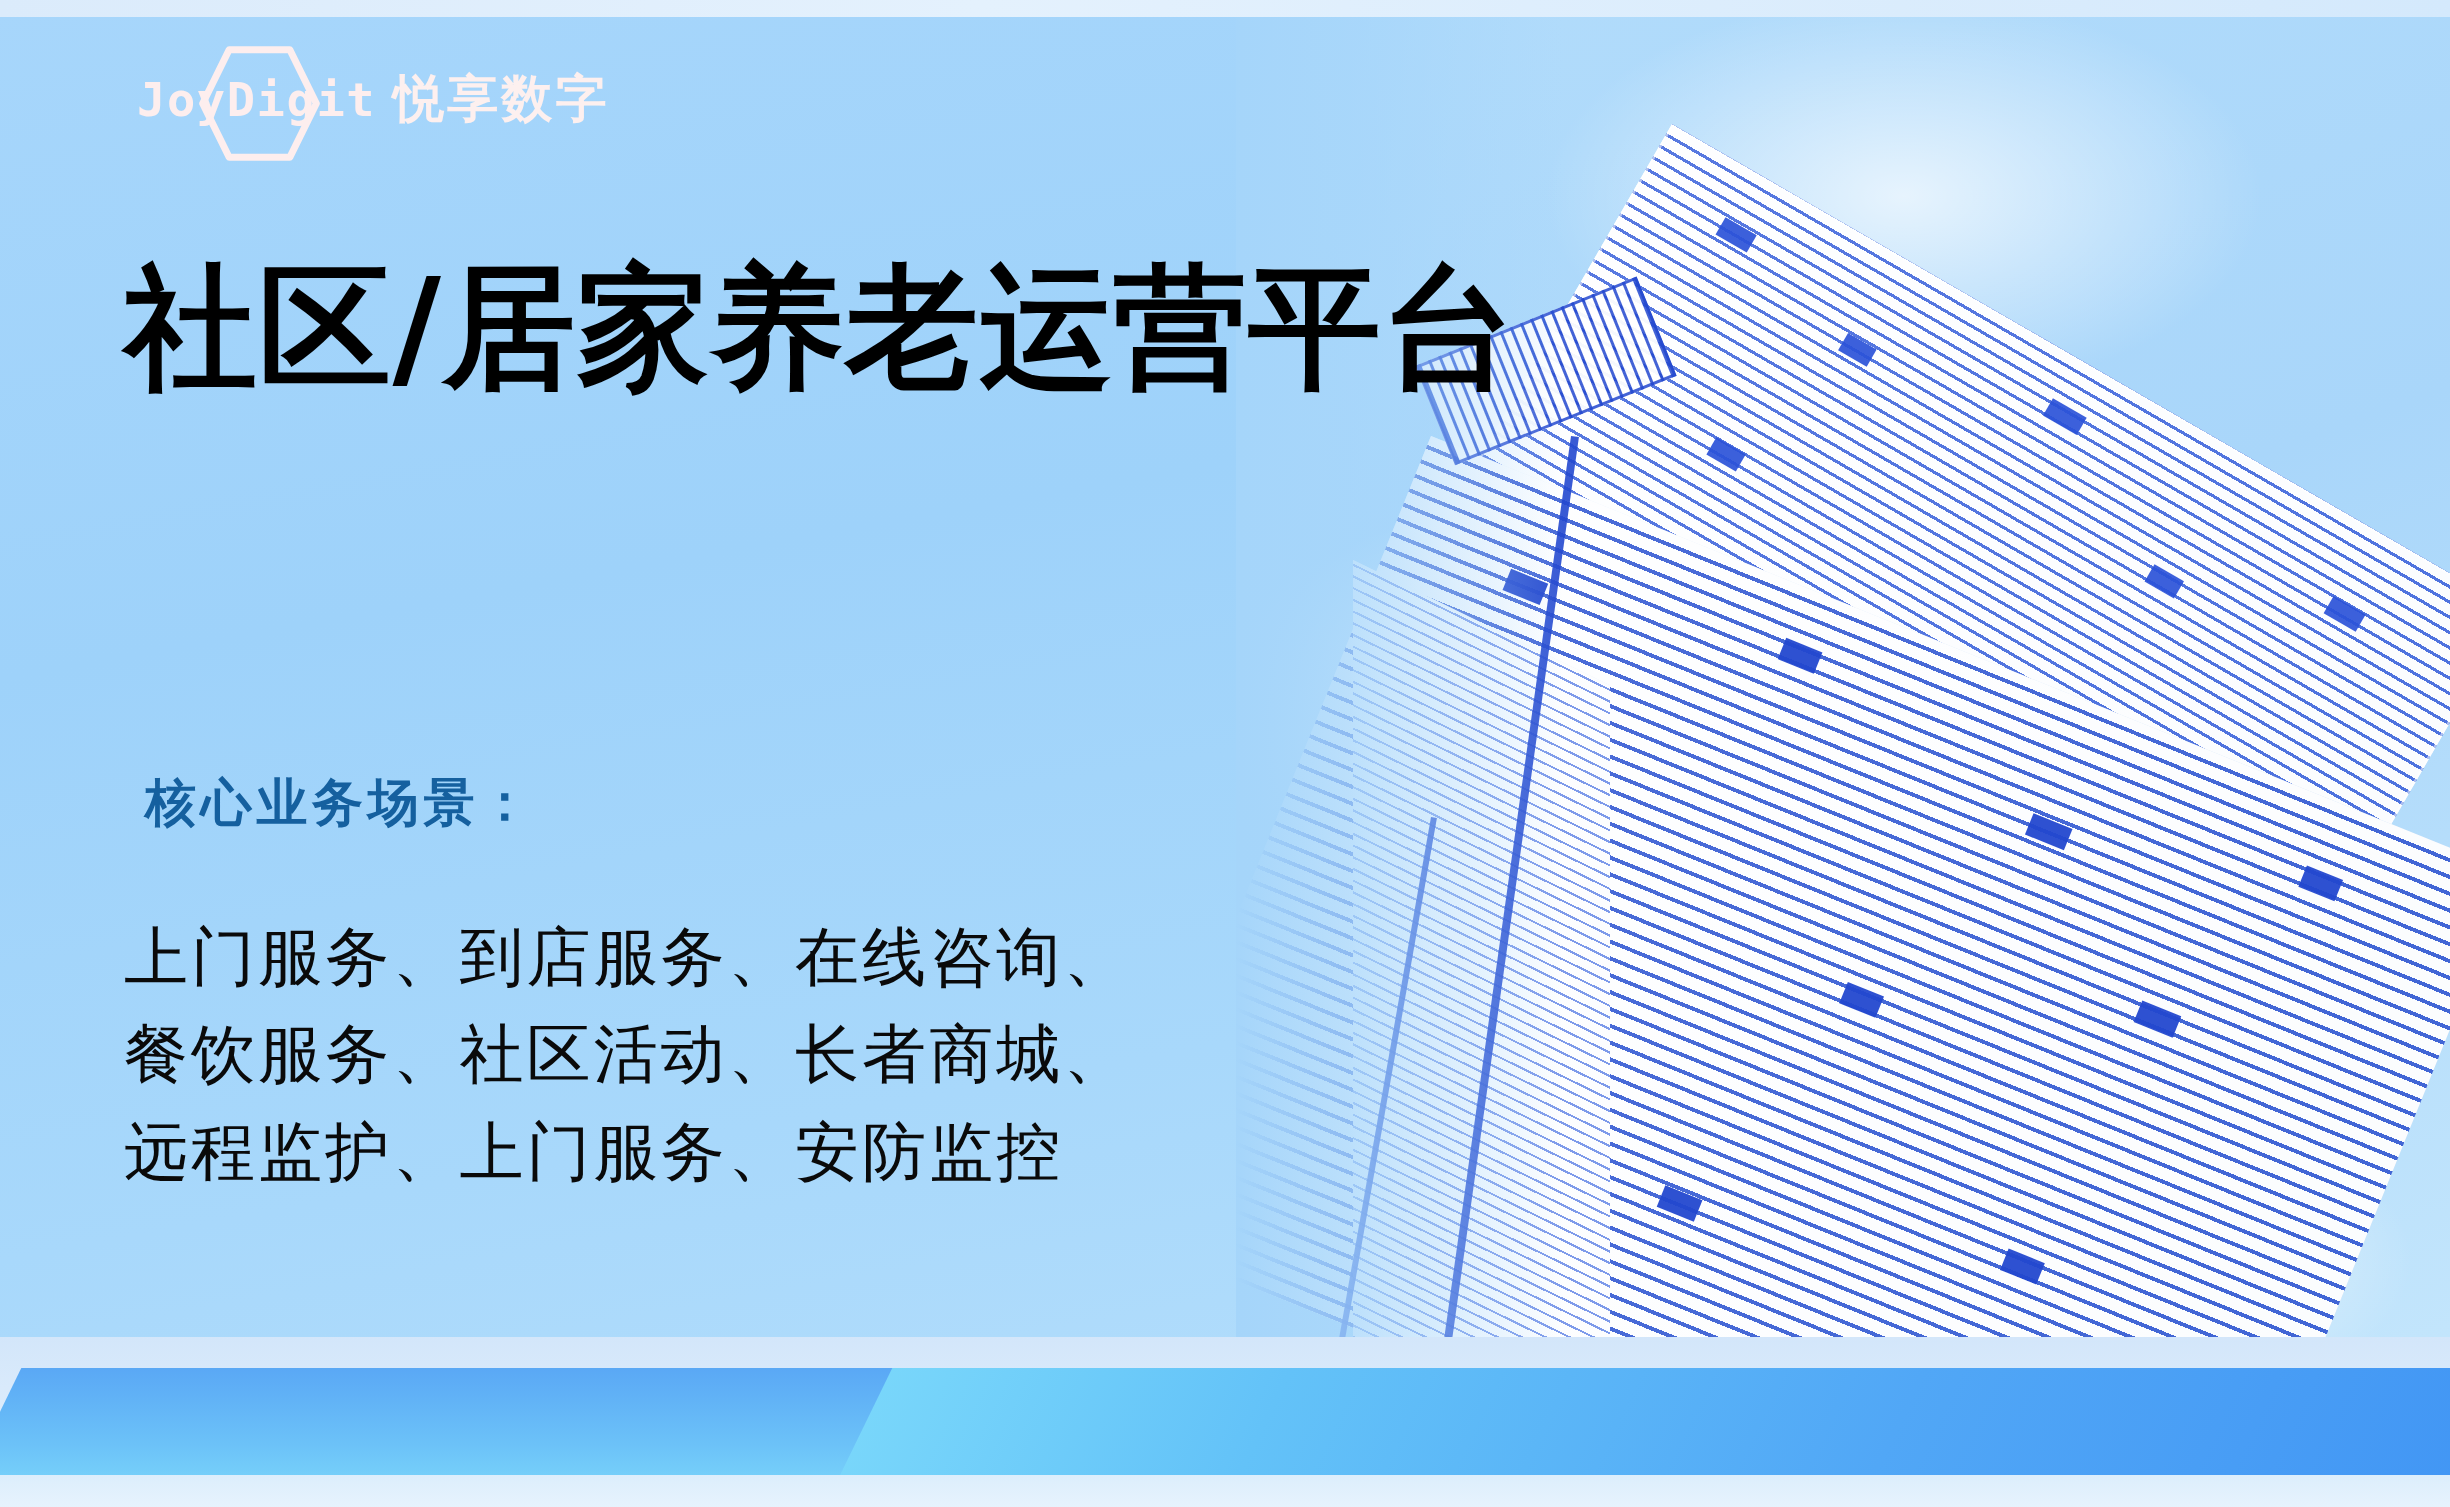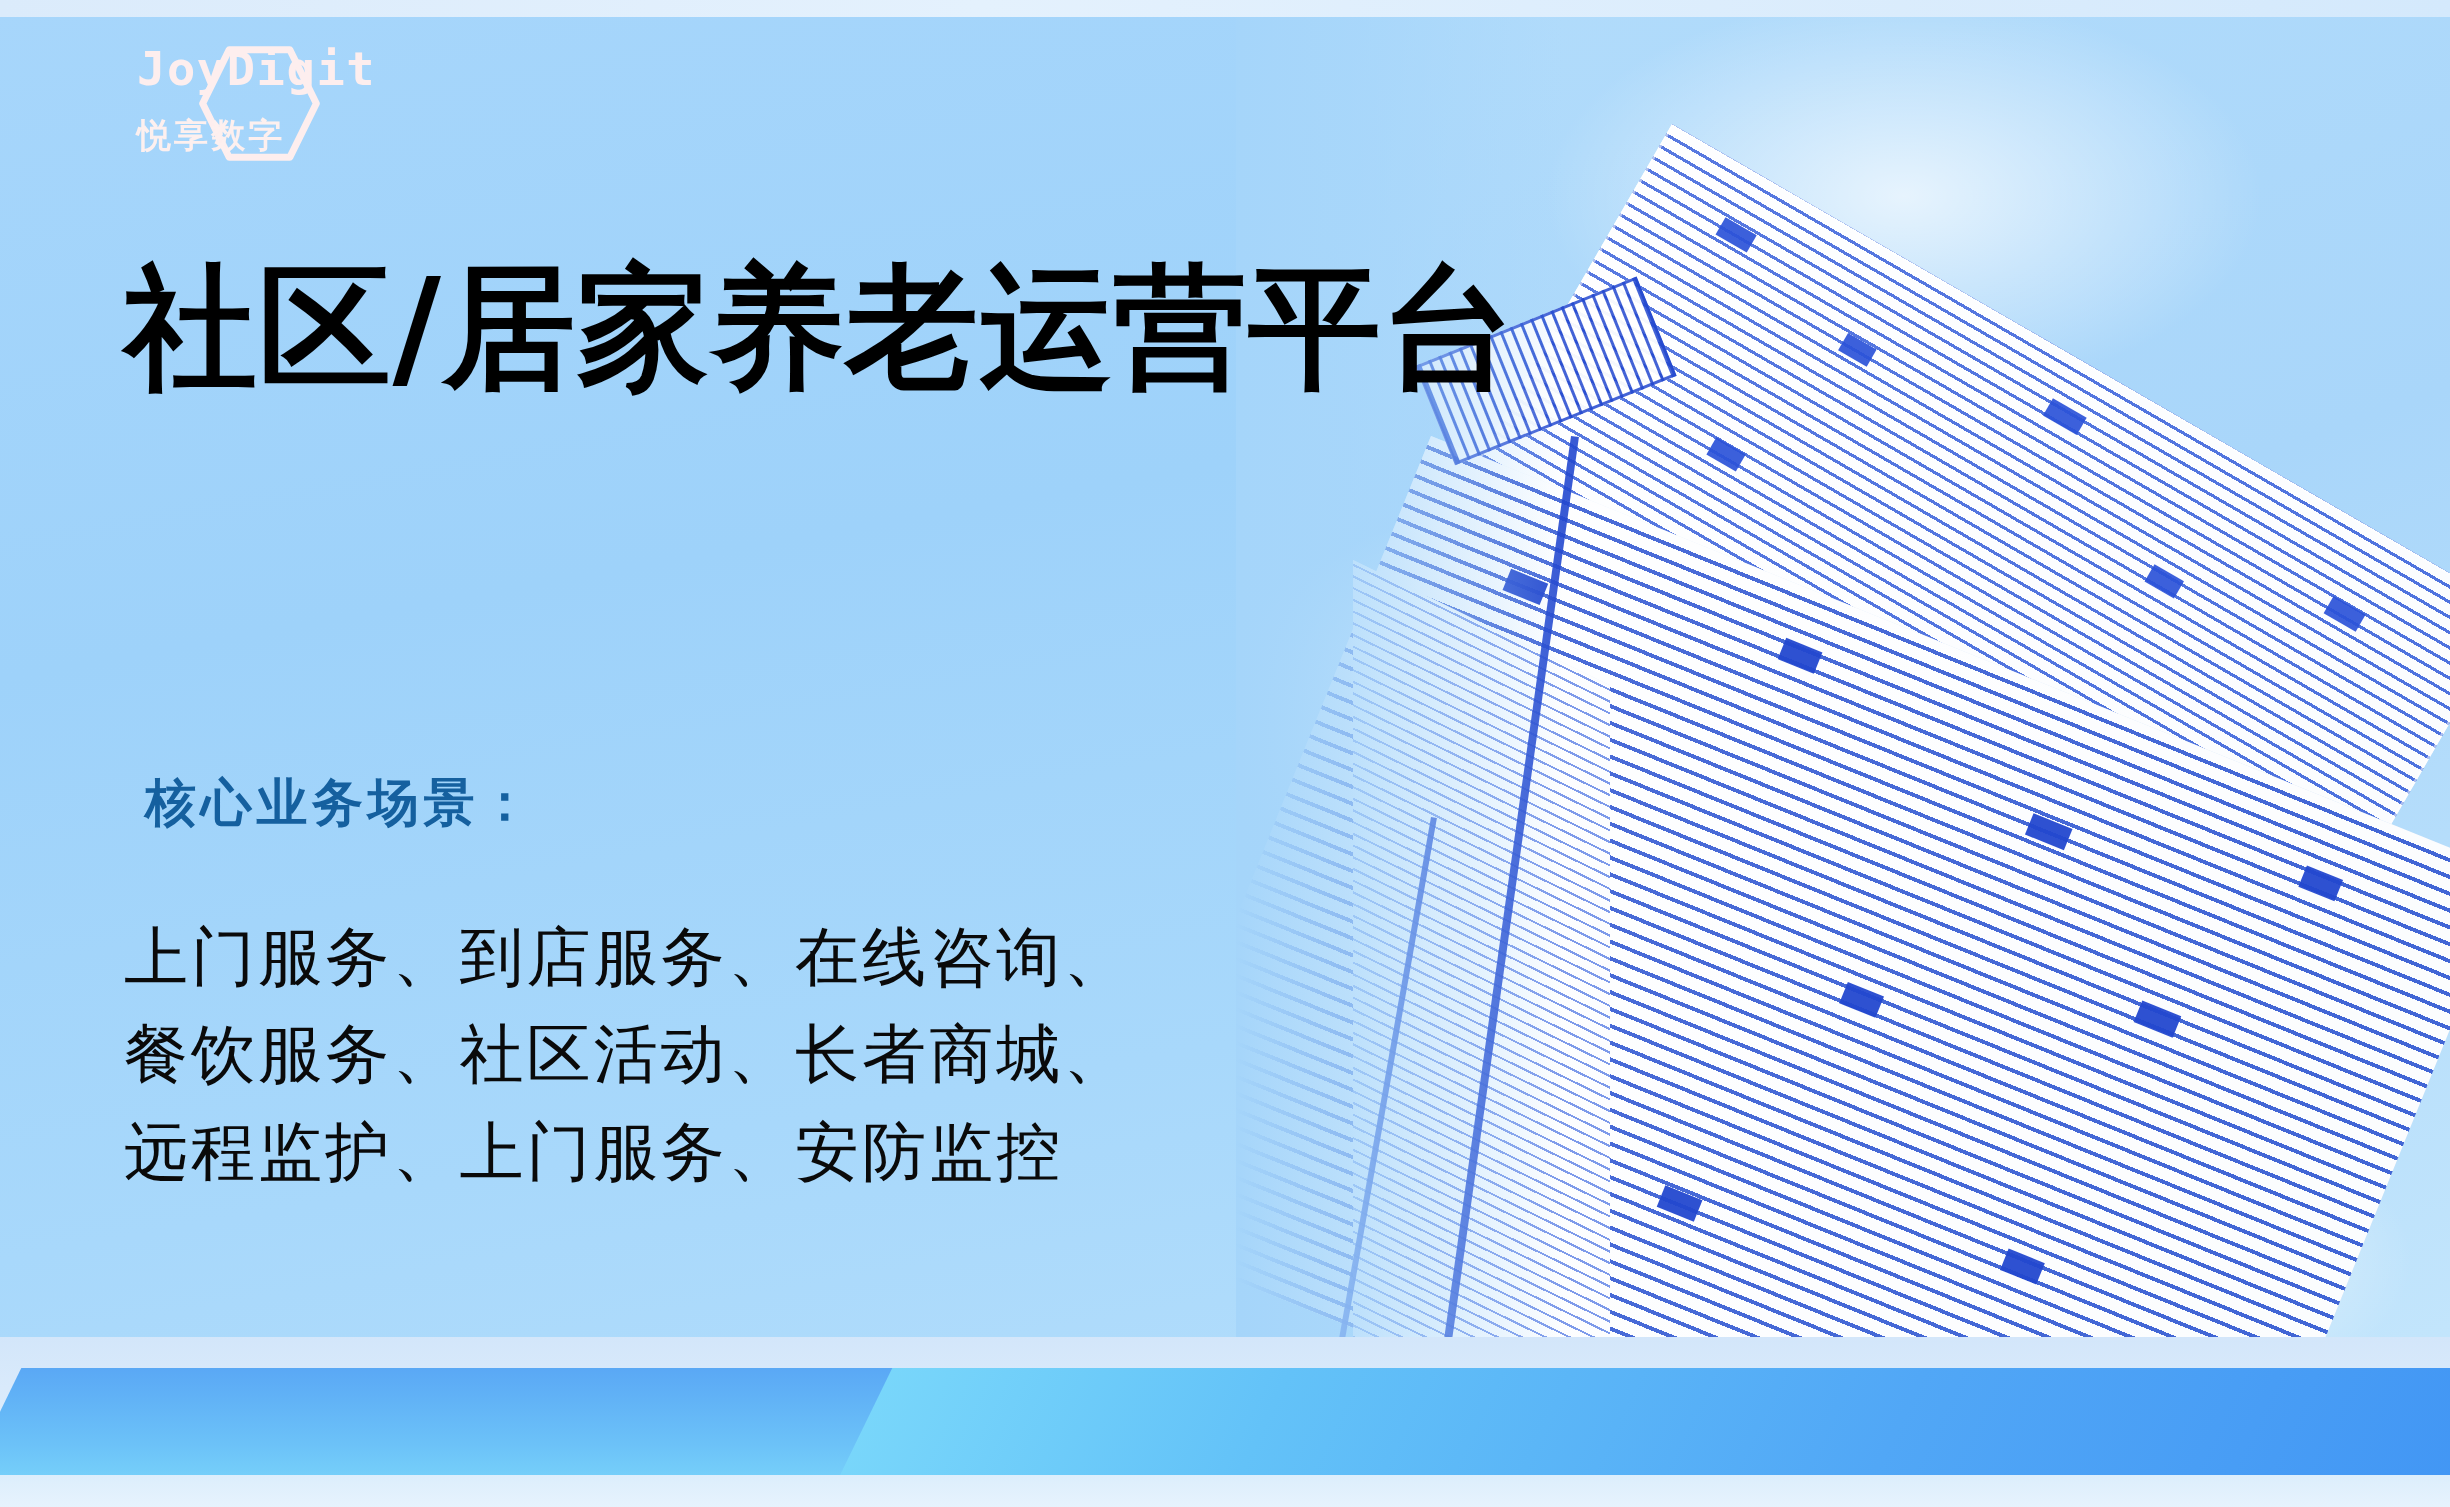--- a/index.html
+++ b/index.html
@@ -92,30 +92,29 @@
     position:absolute;left:137px;top:53px;height:93px;z-index:8;
     display:flex;align-items:center;
   }
   .logo-hex{
     position:absolute;left:61px;top:-7.8px;width:123px;height:117px;
     z-index:1;pointer-events:none;
   }
   .logo-text{
     position:relative;z-index:2;display:flex;align-items:baseline;gap:17px;
     white-space:nowrap;
-    flex-direction:column;
   }
   .logo-en{
     font-family:"DejaVu Sans Mono","Liberation Mono",monospace;
     font-size:47px;font-weight:700;letter-spacing:1.6px;
     color:#fdeeee;
   }
   .logo-cn{
     font-family:Liberation Sans, sans-serif;
-    font-size:34px;font-weight:700;letter-spacing:3.1px;
+    font-size:51px;font-weight:700;letter-spacing:3.1px;
     color:#fdf0ef;
   }
   
   .headline{
     position:absolute;left:124px;top:261px;z-index:8;
     font-family:"DejaVu Sans","Liberation Sans",sans-serif;
     font-size:134px;font-weight:700;letter-spacing:1.6px;
     color:#000;line-height:1;white-space:nowrap;
     transform:scaleX(.99);transform-origin:left center;
   }

